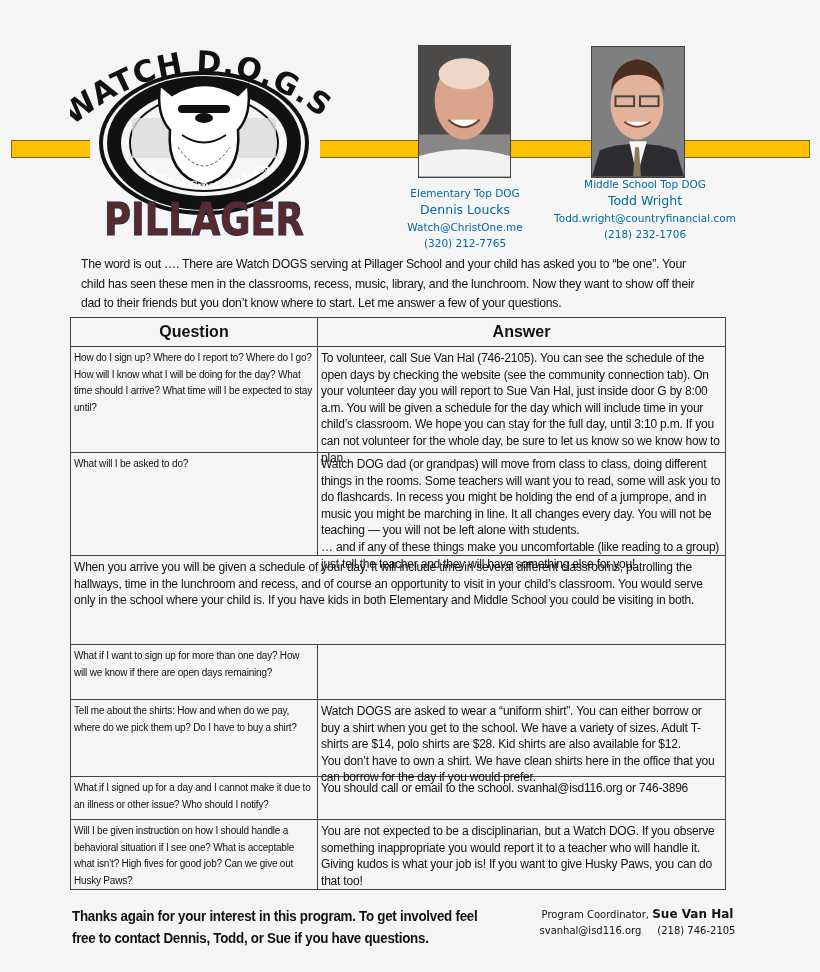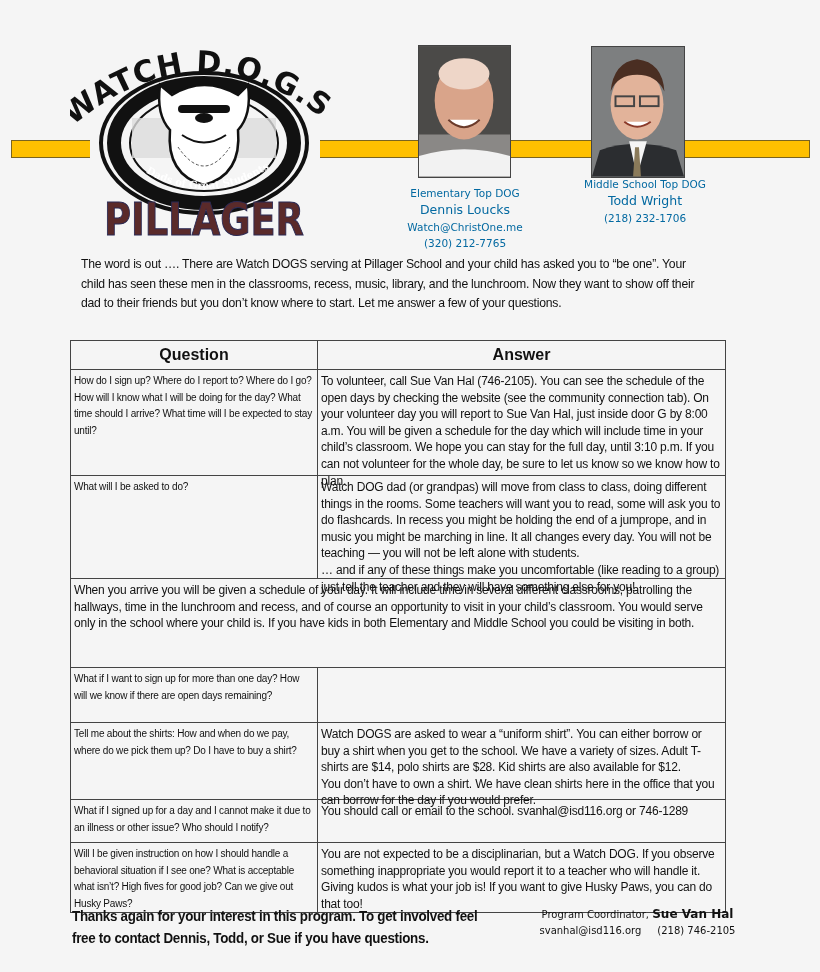--- a/index.html
+++ b/index.html
@@ -23,21 +23,21 @@
   .contact-dennis { left: 395px; top: 185px; width: 140px; }
   .contact-todd { left: 545px; top: 176px; width: 200px; }
   .contact .role { font-size: 10.5px; line-height: 16px; }
   .contact .name { font-size: 12.5px; font-weight: normal; line-height: 18px; }
   .contact .email, .contact .phone { font-size: 10.5px; line-height: 16px; }
 
   .intro { position: absolute; left: 81px; top: 255px; width: 650px; font-size: 12.6px; line-height: 19.5px;
     letter-spacing: -0.25px; transform: scaleX(0.97); transform-origin: left top; }
 
   
-  .faq { position: absolute; left: 70px; top: 340px; width: 656px; border: 1.5px solid #444; }
+  .faq { position: absolute; left: 70px; top: 317px; width: 656px; border: 1.5px solid #444; }
   .faq-row { display: flex; border-top: 1.5px solid #444; }
   .faq-row.head { border-top: none; height: 28px; }
   .faq-row .q { width: 247px; border-right: 1.5px solid #444; padding: 3px 3px; font-size: 10px; line-height: 16.6px; letter-spacing: -0.2px; }
   .faq-row .a { flex: 1; padding: 3px 3px; font-size: 12px; line-height: 16.6px; letter-spacing: -0.2px; white-space: pre-line; }
   .faq-row.head .q, .faq-row.head .a { font-size: 16px; font-weight: bold; text-align: center; line-height: 22px; padding-top: 3px; letter-spacing: 0; }
 
   .thanks { position: absolute; left: 72px; top: 905px; width: 440px; font-size: 14.4px; font-weight: bold;
     line-height: 22px; letter-spacing: -0.3px; transform: scaleX(0.93); transform-origin: left top; }
   .coordinator { position: absolute; left: 520px; top: 906px; width: 235px; text-align: center; font-family: "DejaVu Sans", sans-serif; }
   .coordinator .line1 { font-size: 10px; line-height: 16px; }
@@ -102,20 +102,21 @@
 
 <div class="contact contact-dennis">
   <div class="role">Elementary Top DOG</div>
   <div class="name">Dennis Loucks</div>
   <div class="email">Watch@ChristOne.me</div>
   <div class="phone">(320) 212-7765</div>
 </div>
 <div class="contact contact-todd">
   <div class="role">Middle School Top DOG</div>
   <div class="name">Todd Wright</div>
+  <div class="email">Todd.wright@countryfinancial.com</div>
   <div class="phone">(218) 232-1706</div>
 </div>
 
 <p class="intro">The word is out …. There are Watch DOGS serving at Pillager School and your child has asked you to “be one”.  Your child has seen these men in the classrooms, recess, music, library, and the lunchroom. Now they want to show off their dad to their friends but you don’t know where to start.   Let me answer a few of your questions.</p>
 
 <div class="faq">
   <div class="faq-row head">
     <div class="q">Question</div>
     <div class="a">Answer</div>
   </div>
@@ -134,21 +135,21 @@
   <div class="faq-row" style="height:55px">
     <div class="q">What if I want to sign up for more than one day? How will we know if there are open days remaining?</div>
   </div>
   <div class="faq-row" style="height:77px">
     <div class="q">Tell me about the shirts:  How and when do we pay, where do we pick them up? Do I have to buy a shirt?</div>
     <div class="a">Watch DOGS are asked to wear a “uniform shirt”.  You can either borrow or buy a shirt when you get to the school. We have a variety of sizes. Adult T-shirts are $14, polo shirts are $28. Kid shirts are also available for $12.
 You don’t have to own a shirt. We have clean shirts here in the office that you can borrow for the day if you would prefer.</div>
   </div>
   <div class="faq-row" style="height:43px">
     <div class="q">What if I signed up for a day and I cannot make it due to an illness or other issue? Who should I notify?</div>
-    <div class="a">You should call or email to the school.  svanhal@isd116.org  or 746-1289</div>
+    <div class="a">You should call or email to the school.  svanhal@isd116.org  or 746-3896</div>
   </div>
   <div class="faq-row" style="height:70px">
     <div class="q">Will I be given instruction on how I should handle a behavioral situation if I see one? What is acceptable what isn’t? High fives for good job? Can we give out Husky Paws?</div>
     <div class="a">You are not expected to be a disciplinarian, but a Watch DOG.  If you observe something inappropriate you would report it to a teacher who will handle it. Giving kudos is what your job is!  If you want to give Husky Paws, you can do that too!</div>
   </div>
 </div>
 
 <p class="thanks">Thanks again for your interest in this program.  To get involved feel free to contact Dennis, Todd, or Sue if you have questions.</p>
 <div class="coordinator">
   <div class="line1">

